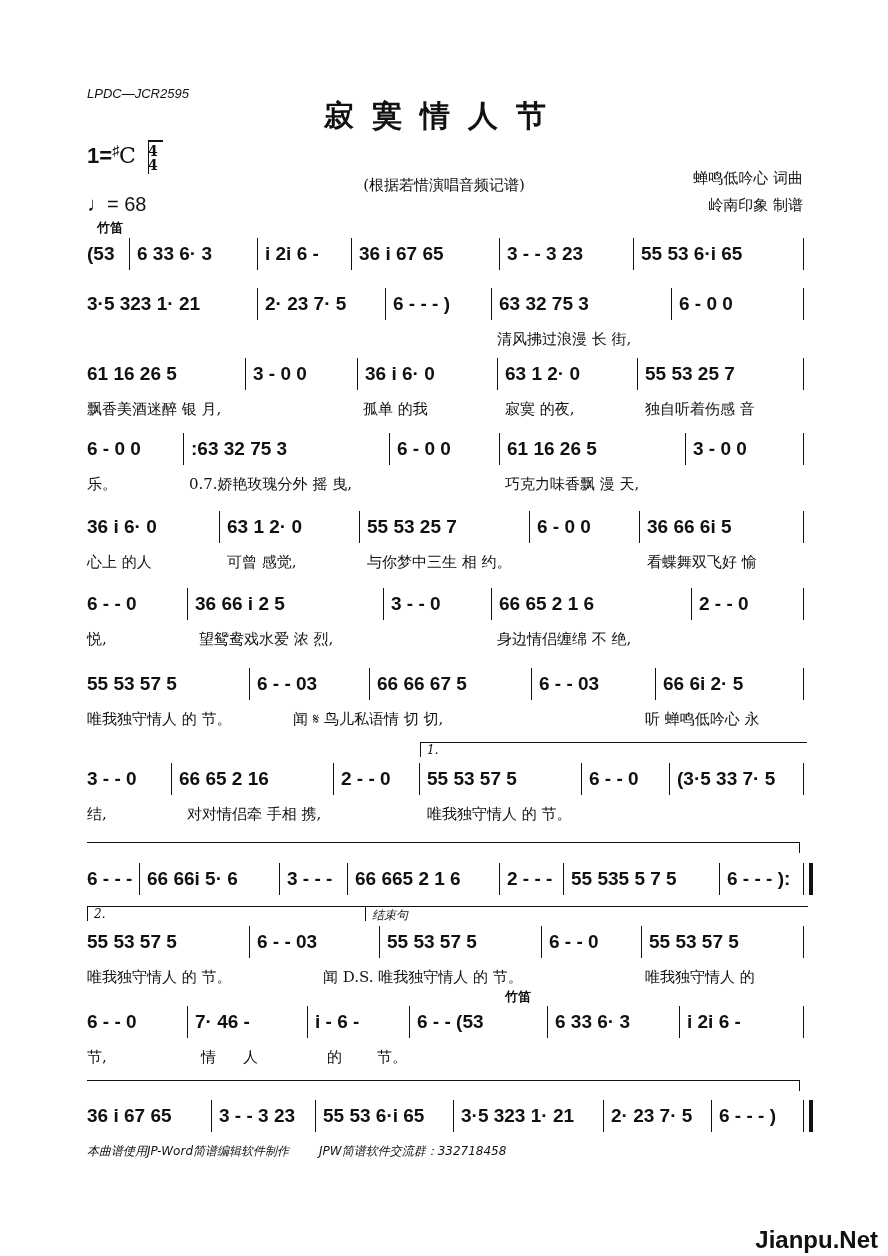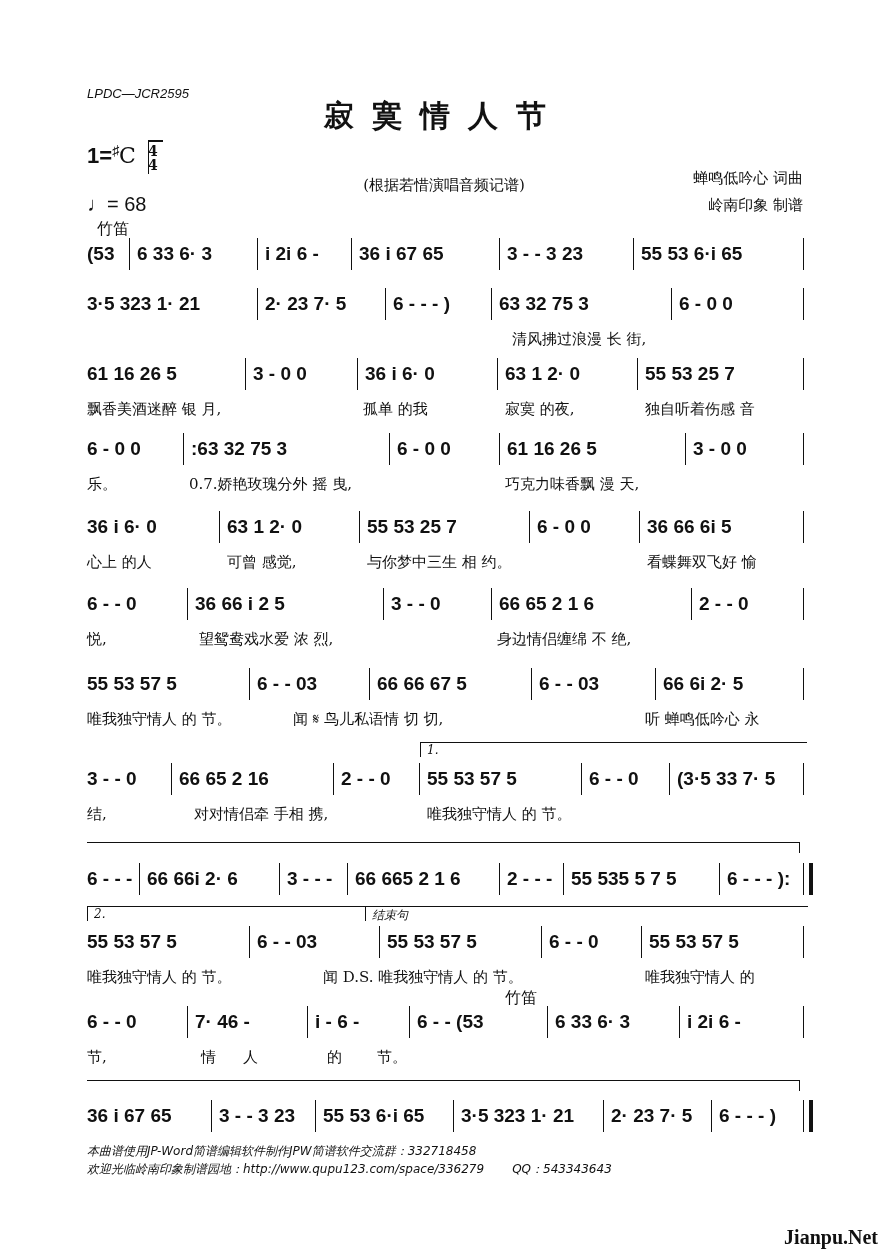--- a/index.html
+++ b/index.html
@@ -15,25 +15,25 @@
   .tempo{left:87px;top:193px;font-size:20px;font-family:"Liberation Sans",sans-serif;}
   .note-sym{font-size:20px;}
   .subtitle{left:0;width:888px;top:176px;text-align:center;font-size:15px;font-family:"DejaVu Serif",serif;}
   .credits{right:85px;top:165px;font-size:15px;line-height:27px;text-align:right;font-family:"DejaVu Serif",serif;}
   .row{position:absolute;left:87px;width:720px;height:30px;font-family:"Liberation Sans",sans-serif;font-size:19px;font-weight:bold;white-space:nowrap;}
   .row .m{position:absolute;top:0;height:30px;line-height:28px;}
   .bar{position:absolute;top:-2px;width:0;height:32px;border-left:1.5px solid #111;}
   .dbar{position:absolute;top:-2px;width:5px;height:32px;border-left:1.5px solid #111;border-right:4px solid #111;}
   .lyr{position:absolute;left:87px;width:720px;height:22px;font-size:15px;font-family:"DejaVu Serif",serif;white-space:nowrap;}
   .lyr span{position:absolute;top:0;}
-  .small{font-size:16px;font-family:"DejaVu Sans",sans-serif;font-weight:normal;}
+  .small{font-size:13px;font-family:"DejaVu Sans",sans-serif;font-weight:bold;}
   .volta{position:absolute;border-top:1.2px solid #111;border-left:1.2px solid #111;height:14px;font-size:12px;font-style:italic;padding-left:6px;font-family:"DejaVu Serif",serif;}
   .hline{position:absolute;border-top:1.2px solid #111;height:10px;border-right:1.2px solid #111;}
   .footer{left:87px;top:1142px;font-size:12px;font-style:italic;line-height:18px;font-family:"DejaVu Sans",sans-serif;}
-  .watermark{right:10px;top:1226px;font-size:20px;font-weight:bold;font-family:Liberation Serif, serif;}
+  .watermark{right:10px;top:1226px;font-size:24px;font-weight:bold;font-family:Liberation Sans, sans-serif;}
 </style>
 </head>
 <body>
 
 <div class="abs code">LPDC—JCR2595</div>
 <div class="abs title">寂寞情人节</div>
 
 <div class="abs key">
   <span>1=</span><sup>♯</sup><span style="font-family:'DejaVu Serif',serif;font-weight:normal;">C</span>
   <span class="frac">
@@ -75,21 +75,21 @@
       <div class="m" style="left: 178px;">2· 23 7· 5</div>
       <div class="bar" style="left: 298px;"></div>
       <div class="m" style="left: 306px;">6 - - - )</div>
       <div class="bar" style="left: 404px;"></div>
       <div class="m" style="left: 412px;">63 32 75 3</div>
       <div class="bar" style="left: 584px;"></div>
       <div class="m" style="left: 592px;">6 - 0 0</div>
       <div class="bar" style="left: 716px;"></div>
     </div>
     <div class="lyr" style="top: 330px;">
-      <span style="left: 410px; margin-left: 15px;">清风拂过浪漫 长 街,</span>
+      <span style="left: 410px;">清风拂过浪漫 长 街,</span>
     </div>
     <div class="row" style="top: 360px;">
       <div class="m" style="left: 0px;">61 16 26 5</div>
       <div class="bar" style="left: 158px;"></div>
       <div class="m" style="left: 166px;">3 - 0 0</div>
       <div class="bar" style="left: 270px;"></div>
       <div class="m" style="left: 278px;">36 i 6· 0</div>
       <div class="bar" style="left: 410px;"></div>
       <div class="m" style="left: 418px;">63 1 2· 0</div>
       <div class="bar" style="left: 550px;"></div>
@@ -180,27 +180,27 @@
       <div class="bar" style="left: 332px;"></div>
       <div class="m" style="left: 340px;">55 53 57 5</div>
       <div class="bar" style="left: 494px;"></div>
       <div class="m" style="left: 502px;">6 - - 0</div>
       <div class="bar" style="left: 582px;"></div>
       <div class="m" style="left: 590px;">(3·5 33 7· 5</div>
       <div class="bar" style="left: 716px;"></div>
     </div>
     <div class="lyr" style="top: 805px;">
       <span style="left: 0px;">结,</span>
-      <span style="left: 107px; text-align: right;">对对情侣牵 手相 携,</span>
+      <span style="left: 100px; text-align: right;">对对情侣牵 手相 携,</span>
       <span style="left: 340px;">唯我独守情人 的 节。</span>
     </div>
     <div class="row" style="top: 865px;">
       <div class="m" style="left: 0px;">6 - - -</div>
       <div class="bar" style="left: 52px;"></div>
-      <div class="m" style="left: 60px;">66 66i 2· 6</div>
+      <div class="m" style="left: 60px;">66 66i 5· 6</div>
       <div class="bar" style="left: 192px;"></div>
       <div class="m" style="left: 200px;">3 - - -</div>
       <div class="bar" style="left: 260px;"></div>
       <div class="m" style="left: 268px;">66 665 2 1 6</div>
       <div class="bar" style="left: 412px;"></div>
       <div class="m" style="left: 420px;">2 - - -</div>
       <div class="bar" style="left: 476px;"></div>
       <div class="m" style="left: 484px;">55 535 5 7 5</div>
       <div class="bar" style="left: 632px;"></div>
       <div class="m" style="left: 640px;">6 - - - ):</div>
@@ -260,16 +260,15 @@
     </div>
   </div>
 
 <div class="volta" style="left:420px;top:742px;width:380px;"><span>1.</span></div>
 <div class="hline" style="left:87px;top:842px;width:712px;"></div>
 <div class="volta" style="left:87px;top:906px;width:272px;"><span>2.</span></div>
 <div class="volta" style="left:365px;top:906px;width:436px;"><span>结束句</span></div>
 <div class="hline" style="left:87px;top:1080px;width:712px;"></div>
 
 <div class="abs footer">
-  <div><span>本曲谱使用JP-Word简谱编辑软件制作</span><span style="">JPW简谱软件交流群：332718458</span></div>
-  <div><span>欢迎光临岭南印象制谱园地：http://www.qupu123.com/space/336279</span><span style="margin-left:28px;">QQ：543343643</span></div>
+  <div><span>本曲谱使用JP-Word简谱编辑软件制作</span><span style="margin-left:30px;">JPW简谱软件交流群：332718458</span></div>
 </div>
 <div class="abs watermark">Jianpu.Net</div>
 
 </body></html>

